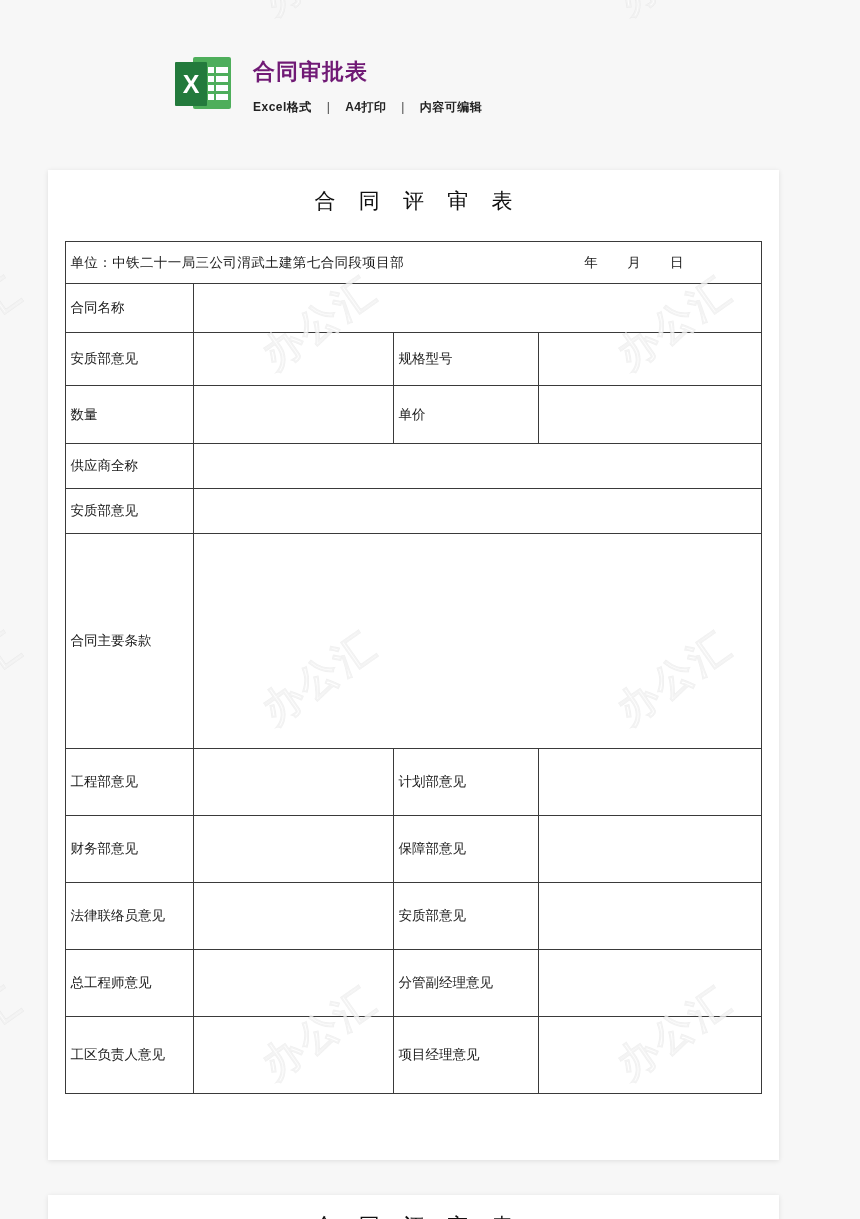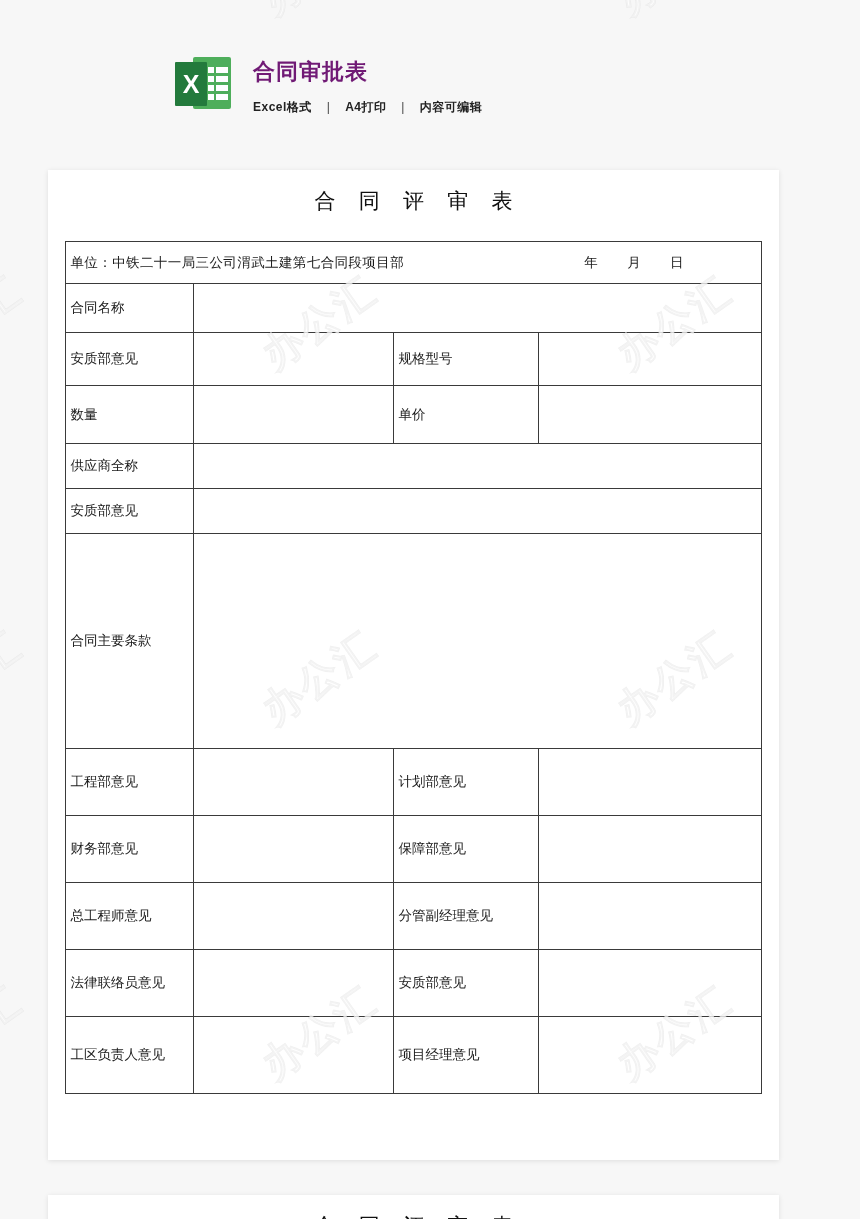--- a/index.html
+++ b/index.html
@@ -268,30 +268,30 @@
       </tr>
 
       <tr class="r-66">
         <td>财务部意见</td>
         <td class="blank"></td>
         <td>保障部意见</td>
         <td class="blank"></td>
       </tr>
 
       <tr class="r-66">
+        <td>法律联络员意见</td>
+        <td class="blank"></td>
+        <td>安质部意见</td>
+        <td class="blank"></td>
+      </tr>
+
+      <tr class="r-66">
         <td>总工程师意见</td>
         <td class="blank"></td>
         <td>分管副经理意见</td>
-        <td class="blank"></td>
-      </tr>
-
-      <tr class="r-66">
-        <td>法律联络员意见</td>
-        <td class="blank"></td>
-        <td>安质部意见</td>
         <td class="blank"></td>
       </tr>
 
       <tr class="r-76">
         <td>工区负责人意见</td>
         <td class="blank"></td>
         <td>项目经理意见</td>
         <td class="blank"></td>
       </tr>
     </tbody>

